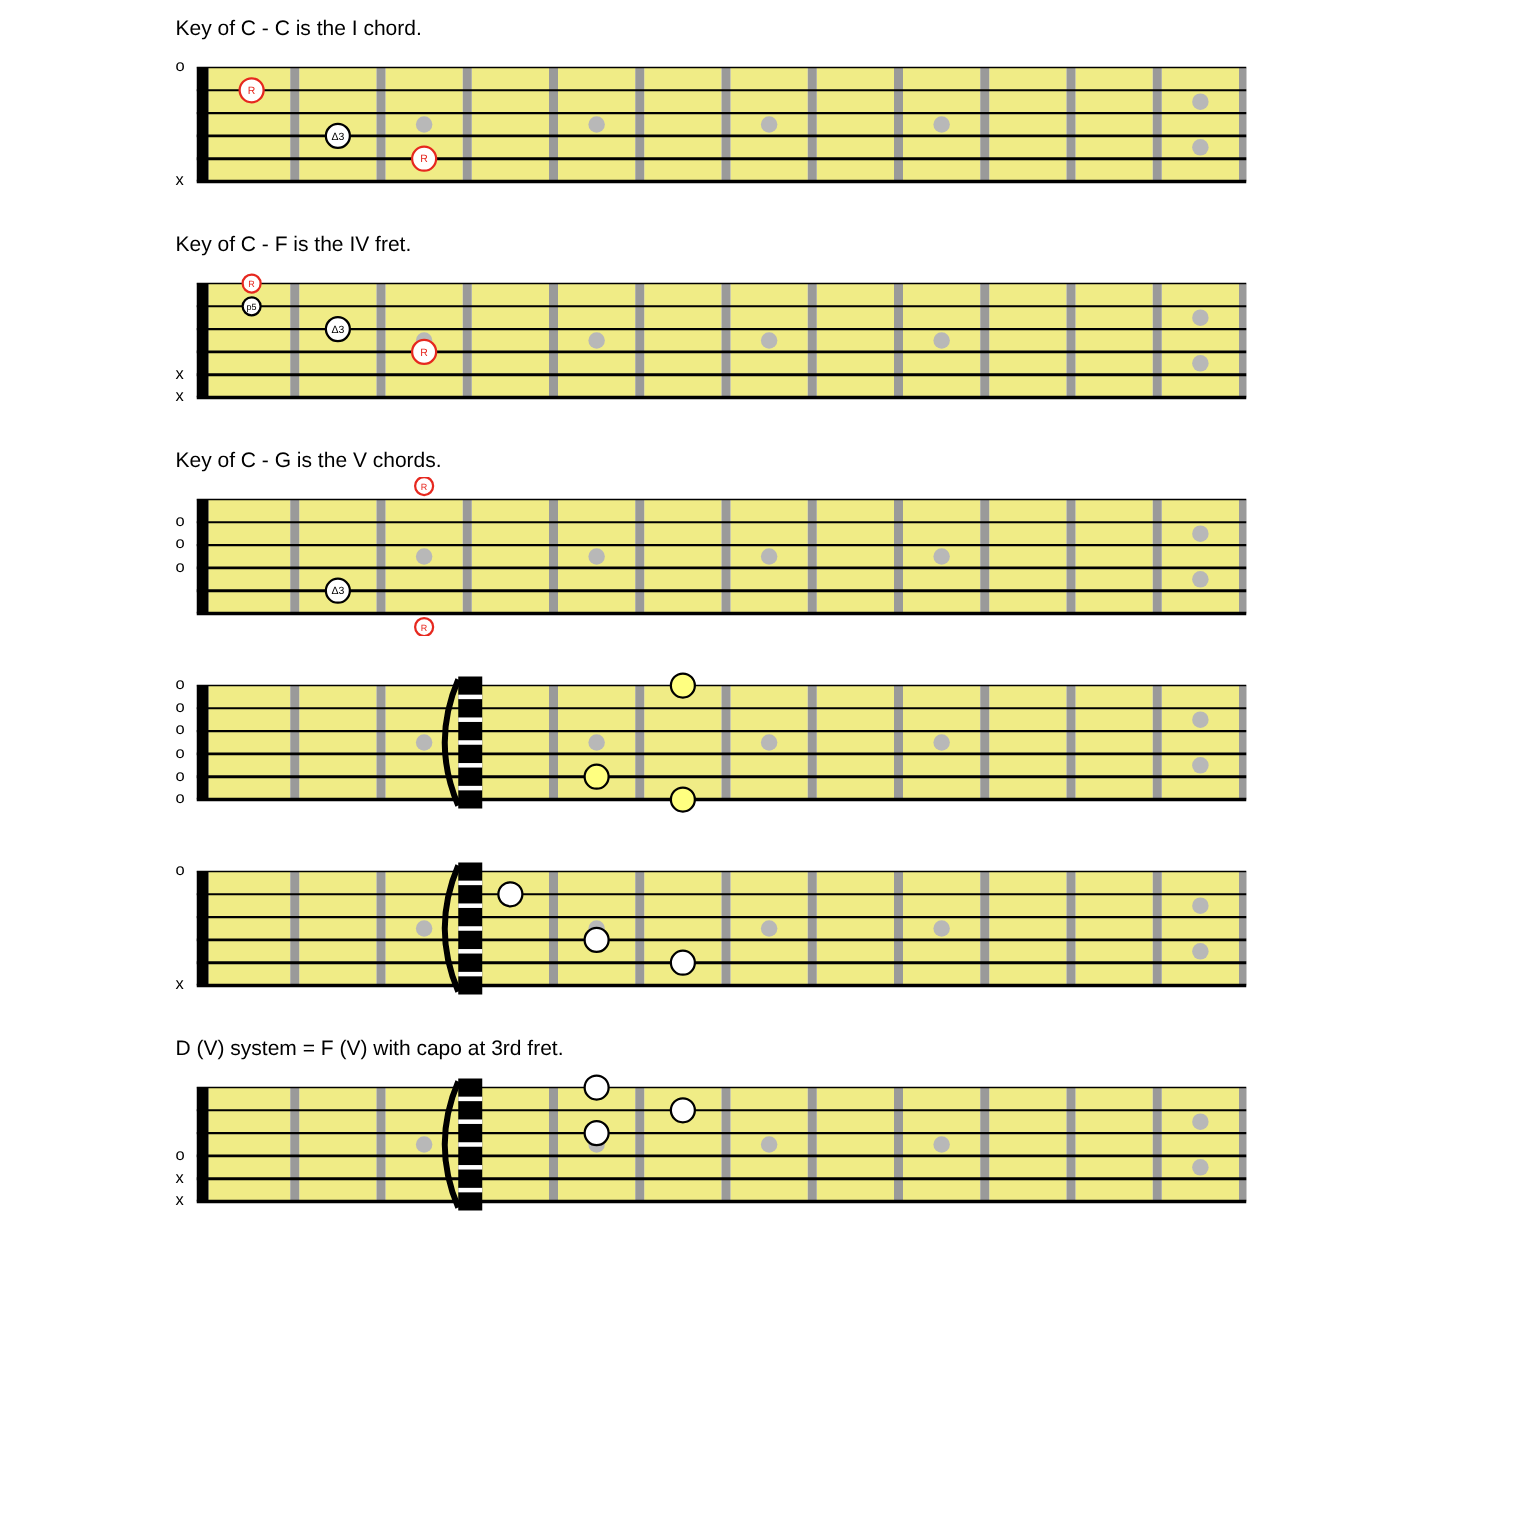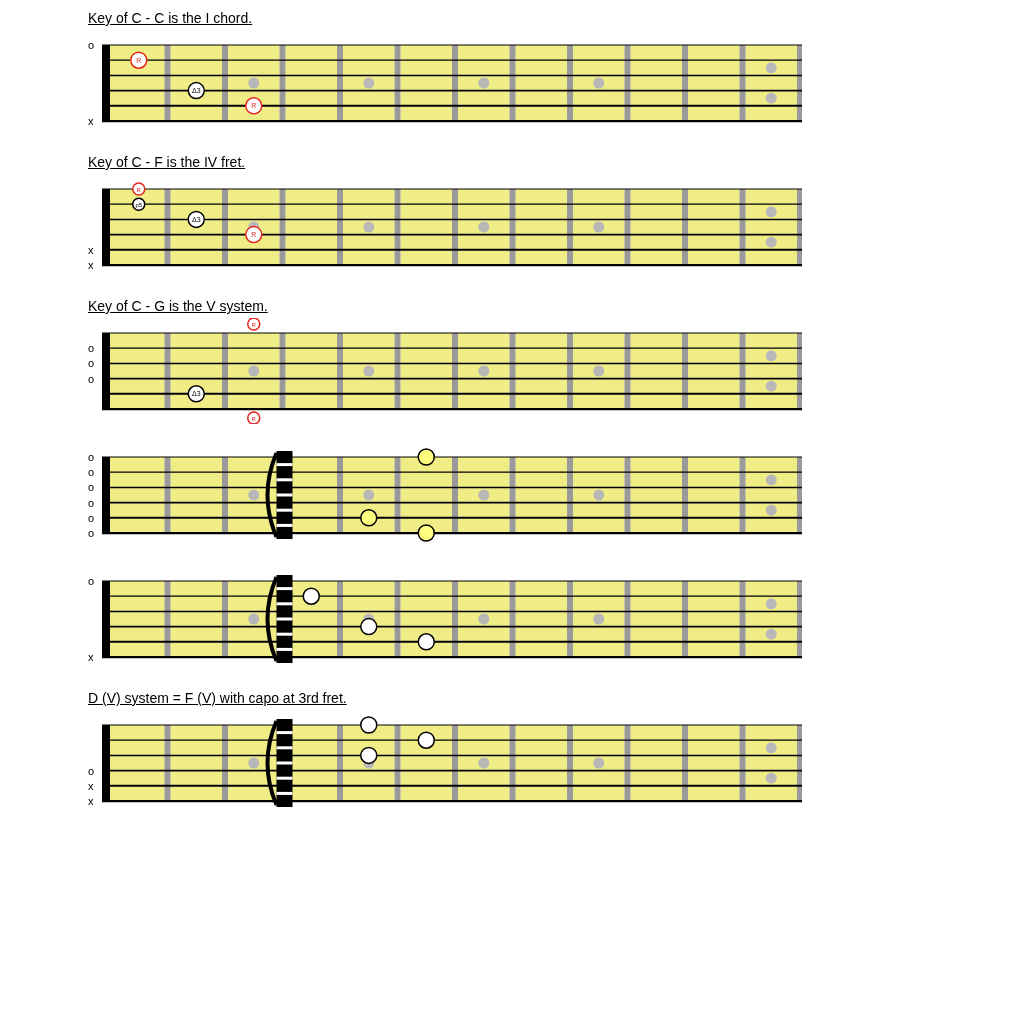--- a/index.html
+++ b/index.html
@@ -3,23 +3,22 @@
 <meta charset="utf-8">
 <style>
   body {
     font-family: Arial, sans-serif;
     font-size: 14px;
     margin: 0;
     padding: 10px 0 0 0;
     background: #fff;
   }
   .diagram {
-    margin-left: 88px;
+    margin-left: 117px;
     margin-bottom: 18px;
-    text-decoration: underline;
   }
   .caption {
     margin-bottom: 4px;
     font-size: 14px;
     color: #000;
   }
   .fb-wrap {
     display: flex;
     align-items: flex-start;
   }
@@ -148,21 +147,21 @@
             <text x="36.75" y="25.7" text-anchor="middle" font-size="6" fill="#000">p5</text>
             <circle cx="94.25" cy="38.4" r="8" fill="#fff" stroke="#000" stroke-width="1.5"></circle>
             <text x="94.25" y="40.9" text-anchor="middle" font-size="7" fill="#000">Δ3</text>
             <circle cx="151.75" cy="53.599999999999994" r="8" fill="#fff" stroke="#e6281f" stroke-width="1.5"></circle>
             <text x="151.75" y="56.099999999999994" text-anchor="middle" font-size="7" fill="#e6281f">R</text>
           </g>
         </svg>
       </div>
     </div>
     <div class="diagram">
-      <div class="caption">Key of C - G is the V system.</div>
+      <div class="caption">Key of C - G is the V chords.</div>
       <div class="fb-wrap">
         <div class="nut-col" style="height: 106px;">
           <div class="nut-marker" style="top: 30.2px;">o</div>
           <div class="nut-marker" style="top: 45.4px;">o</div>
           <div class="nut-marker" style="top: 60.6px;">o</div>
         </div>
         <svg width="700" height="106">
           <g transform="translate(0,7)">
             <rect x="8" y="8" width="54.5" height="76" fill="#f0ec86"></rect>
             <rect x="68.5" y="8" width="51.5" height="76" fill="#f0ec86"></rect>

